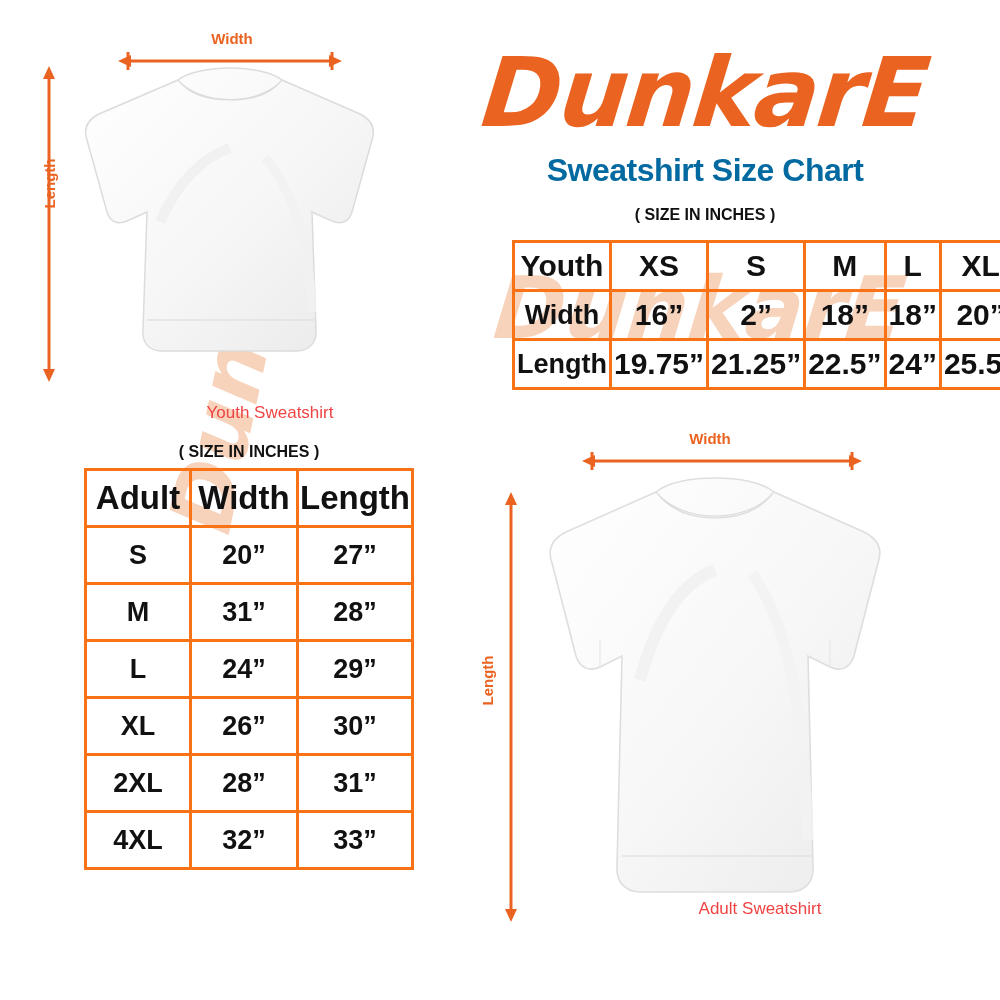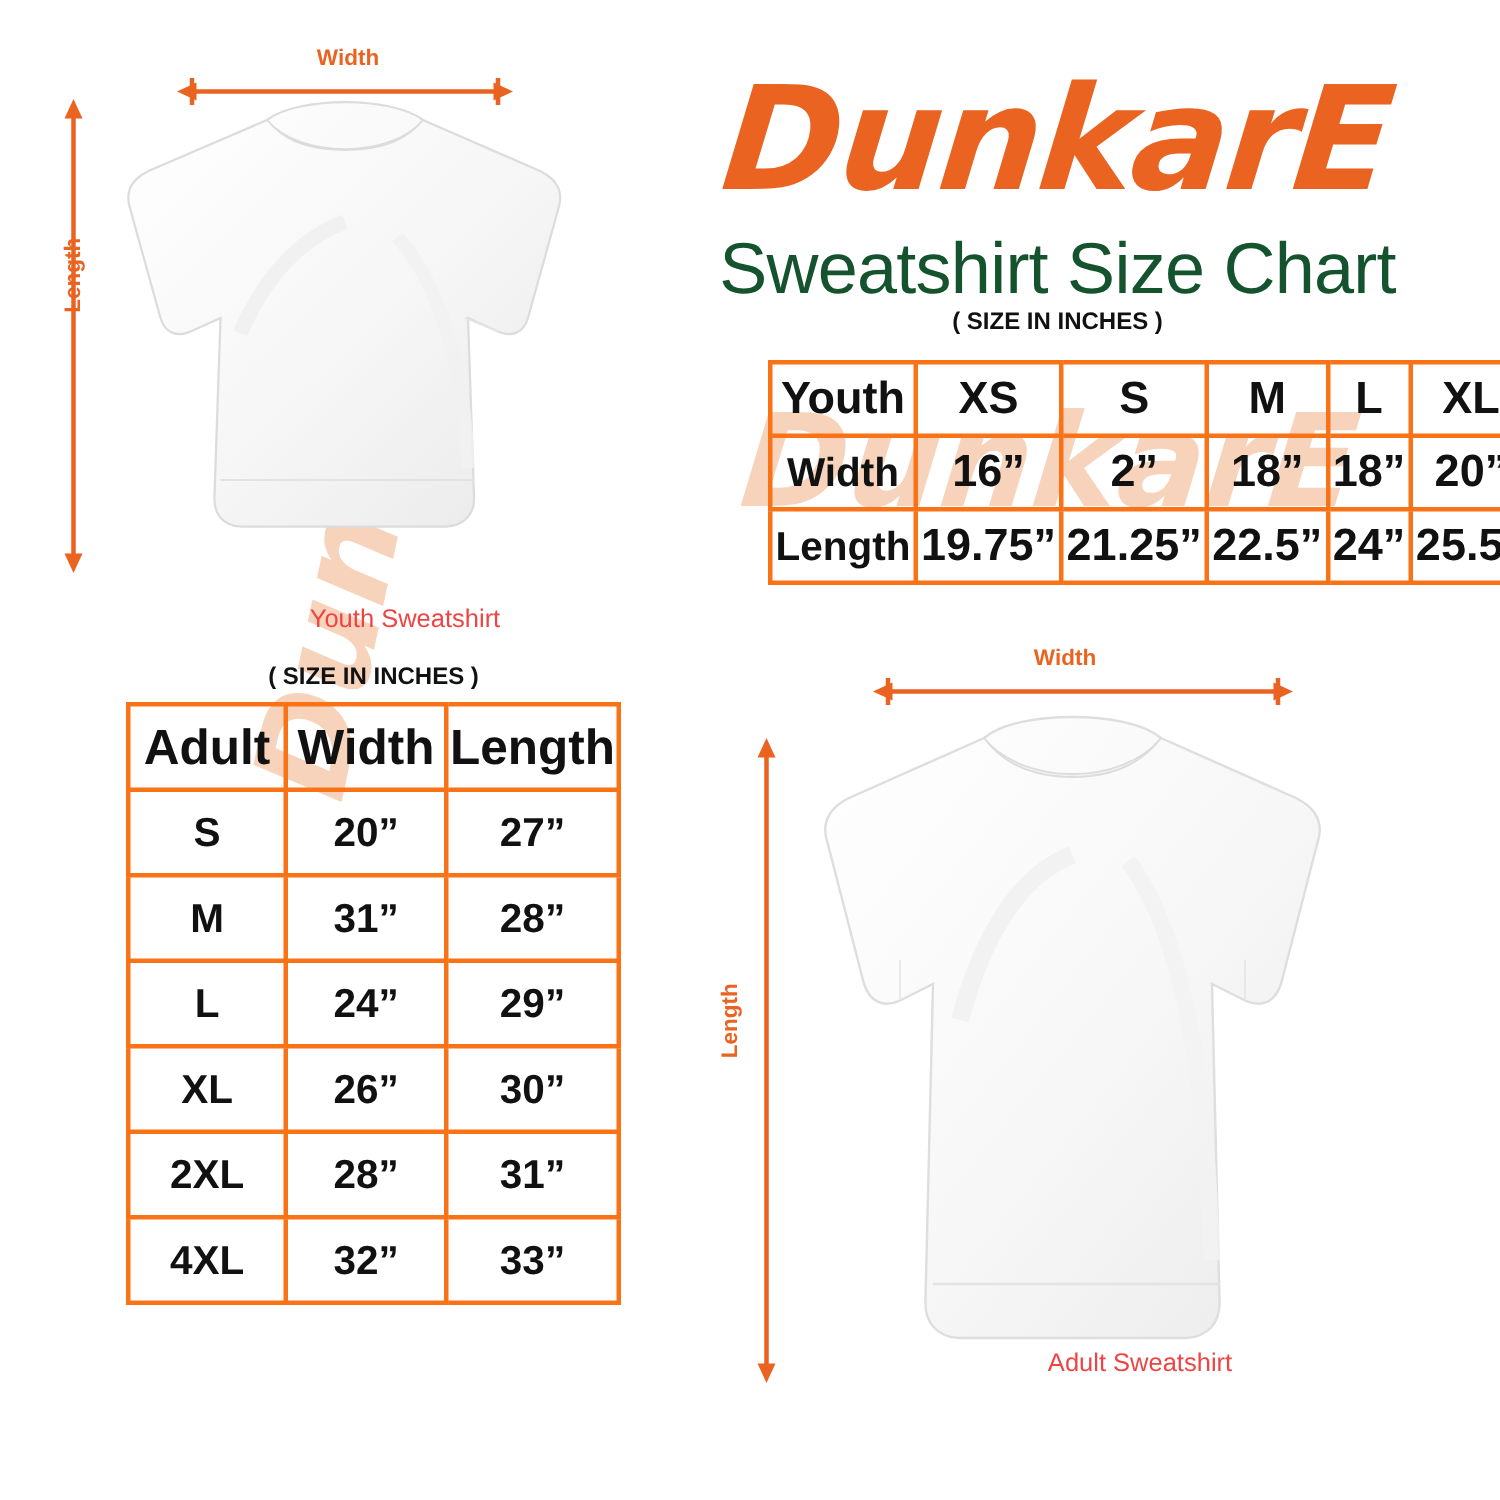--- a/index.html
+++ b/index.html
@@ -37,23 +37,23 @@
     color: #ea6321;
     line-height: 1;
     transform: skewX(-6deg);
   }
 
   #chart-title {
     left: 425px;
     top: 152px;
     width: 560px;
     text-align: center;
-    font-size: 48px;
-    font-weight: normal;
-    color: #14532d;
+    font-size: 32px;
+    font-weight: bold;
+    color: #0369a1;
     letter-spacing: -0.5px;
   }
 
   #youth-units {
     left: 425px;
     top: 206px;
     width: 560px;
     text-align: center;
     font-size: 16px;
     font-weight: bold;

